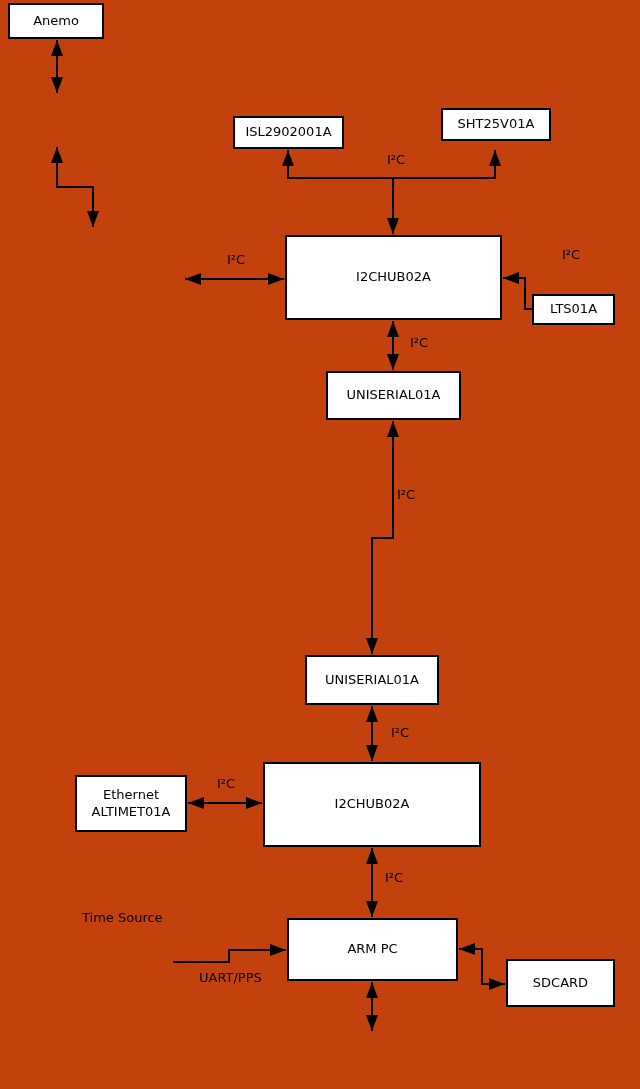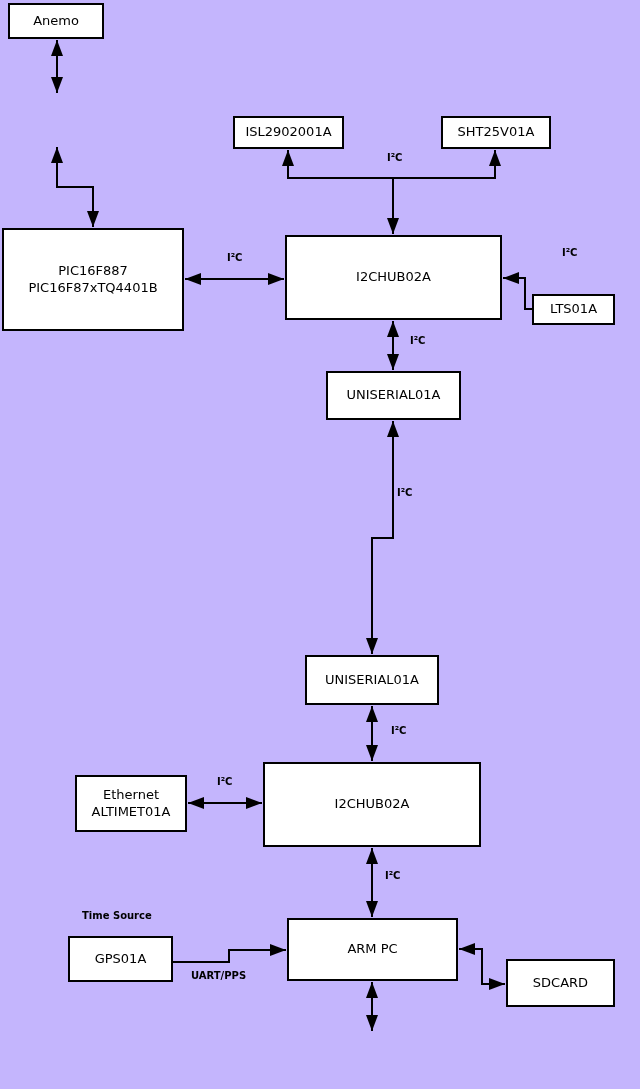--- a/index.html
+++ b/index.html
@@ -4,21 +4,21 @@
 <style>
   html, body {
     margin: 0;
     padding: 0;
     background: #ffffff;
   }
   .canvas {
     position: relative;
     width: 640px;
     height: 1089px;
-    background: #c4b5fd;
+    background: #c2410c;
     font-family: "DejaVu Sans", "Liberation Sans", sans-serif;
     color: #000000;
     overflow: hidden;
   }
   .edge-layer {
     position: absolute;
     left: 0;
     top: 0;
   }
   .node {
@@ -31,24 +31,23 @@
     justify-content: center;
     text-align: center;
     font-size: 13px;
     line-height: 1.3;
   }
   .node span {
     white-space: pre-line;
   }
   .flabel {
     position: absolute;
-    font-size: 10px;
+    font-size: 13px;
     line-height: 1.2;
     white-space: nowrap;
-    font-weight: bold;
   }
 </style>
 </head>
 <body>
 
 <div class="canvas">
 
   <svg class="edge-layer" width="640" height="1089" viewBox="0 0 640 1089">
     <defs>
       <marker id="arrow" viewBox="0 0 8 6" refX="8" refY="3" markerWidth="8" markerHeight="6" orient="auto-start-reverse">
@@ -71,30 +70,26 @@
       <path d="M 459 949 L 482 949 L 482 984 L 505 984" marker-start="url(#arrow)" marker-end="url(#arrow)"></path>
       <path d="M 372 982 L 372 1031" marker-start="url(#arrow)" marker-end="url(#arrow)"></path>
     </g>
   </svg>
 
   <div class="node" style="left:8px;top:3px;width:96px;height:36px">
     <span>Anemo</span>
   </div>
 
 
-  <div class="node" style="left:2px;top:228px;width:182px;height:103px">
-    <span>PIC16F887
-PIC16F87xTQ4401B</span>
-  </div>
 
   <div class="node" style="left:233px;top:116px;width:111px;height:33px">
     <span>ISL2902001A</span>
   </div>
 
-  <div class="node" style="left:441px;top:116px;width:110px;height:33px">
+  <div class="node" style="left:441px;top:108px;width:110px;height:33px">
     <span>SHT25V01A</span>
   </div>
 
   <div class="node" style="left:285px;top:235px;width:217px;height:85px">
     <span>I2CHUB02A</span>
   </div>
 
   <div class="node" style="left:532px;top:294px;width:83px;height:31px">
     <span>LTS01A</span>
   </div>
@@ -109,37 +104,34 @@
 
   <div class="node" style="left:263px;top:762px;width:218px;height:85px">
     <span>I2CHUB02A</span>
   </div>
 
   <div class="node" style="left:75px;top:775px;width:112px;height:57px">
     <span>Ethernet
 ALTIMET01A</span>
   </div>
 
-  <div class="node" style="left:68px;top:936px;width:105px;height:46px">
-    <span>GPS01A</span>
-  </div>
 
   <div class="node" style="left:506px;top:959px;width:109px;height:48px">
     <span>SDCARD</span>
   </div>
 
   <div class="node" style="left:287px;top:918px;width:171px;height:63px">
     <span>ARM PC</span>
   </div>
 
 
   <div class="flabel" style="left:227px;top:252px">I²C</div>
   <div class="flabel" style="left:387px;top:152px">I²C</div>
   <div class="flabel" style="left:562px;top:247px">I²C</div>
   <div class="flabel" style="left:410px;top:335px">I²C</div>
   <div class="flabel" style="left:397px;top:487px">I²C</div>
   <div class="flabel" style="left:391px;top:725px">I²C</div>
   <div class="flabel" style="left:217px;top:776px">I²C</div>
   <div class="flabel" style="left:385px;top:870px">I²C</div>
-  <div class="flabel" style="left:191px;top:970px">UART/PPS</div>
+  <div class="flabel" style="left:199px;top:970px">UART/PPS</div>
   <div class="flabel" style="left:82px;top:910px">Time Source</div>
 
 </div>
 
 </body></html>

